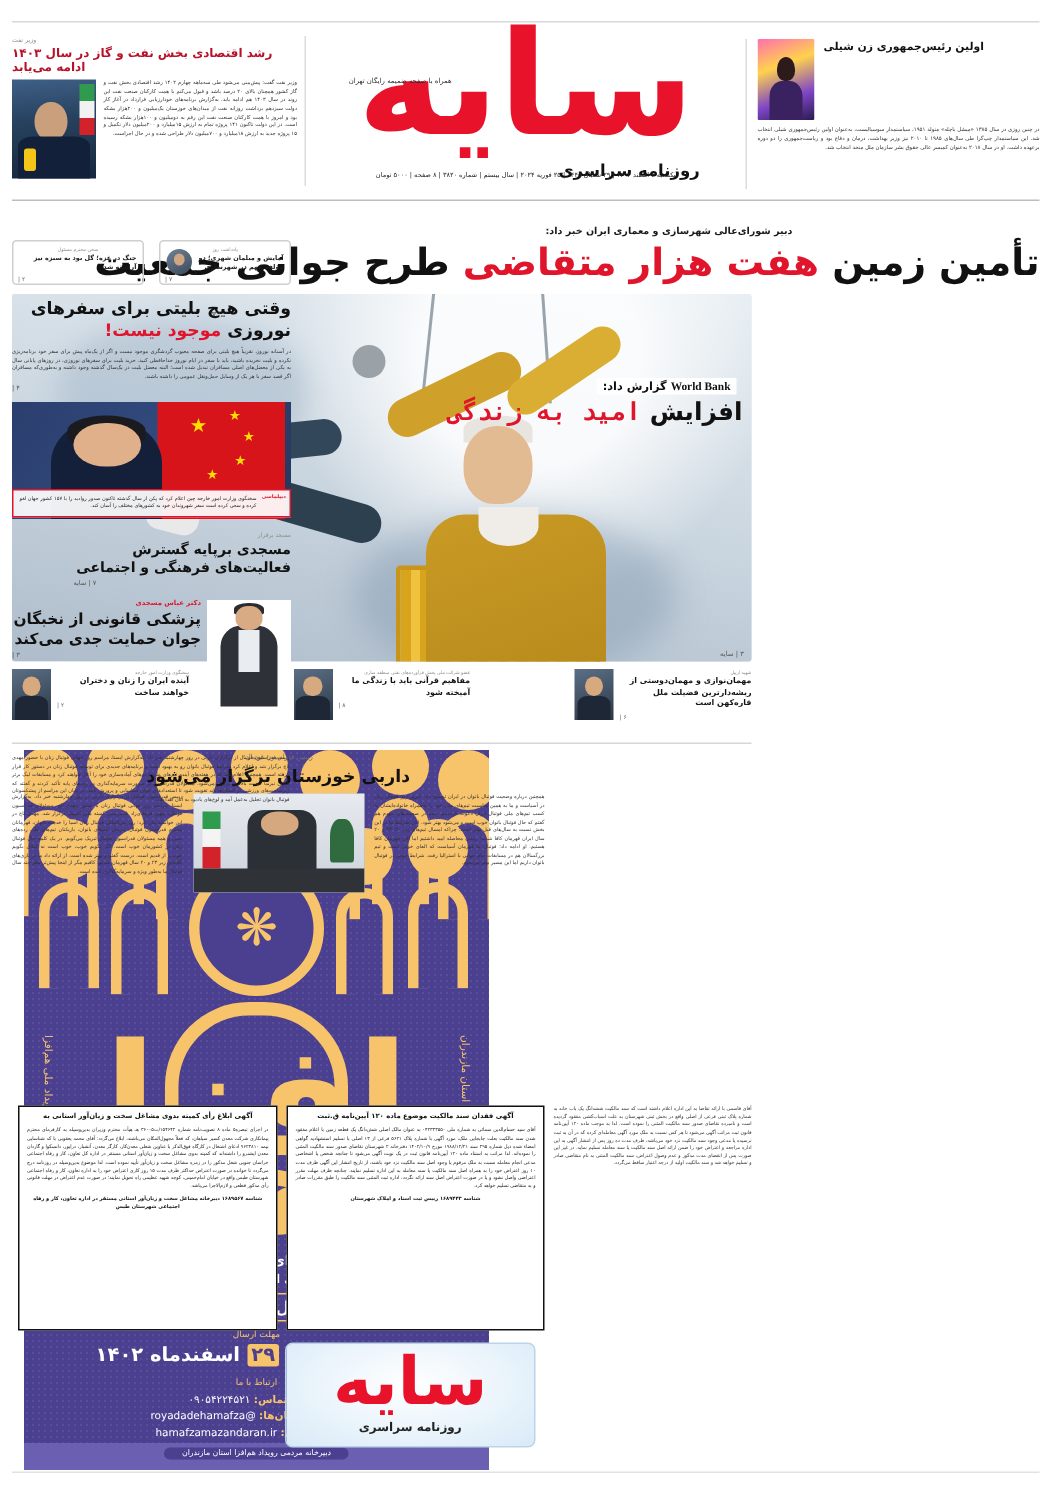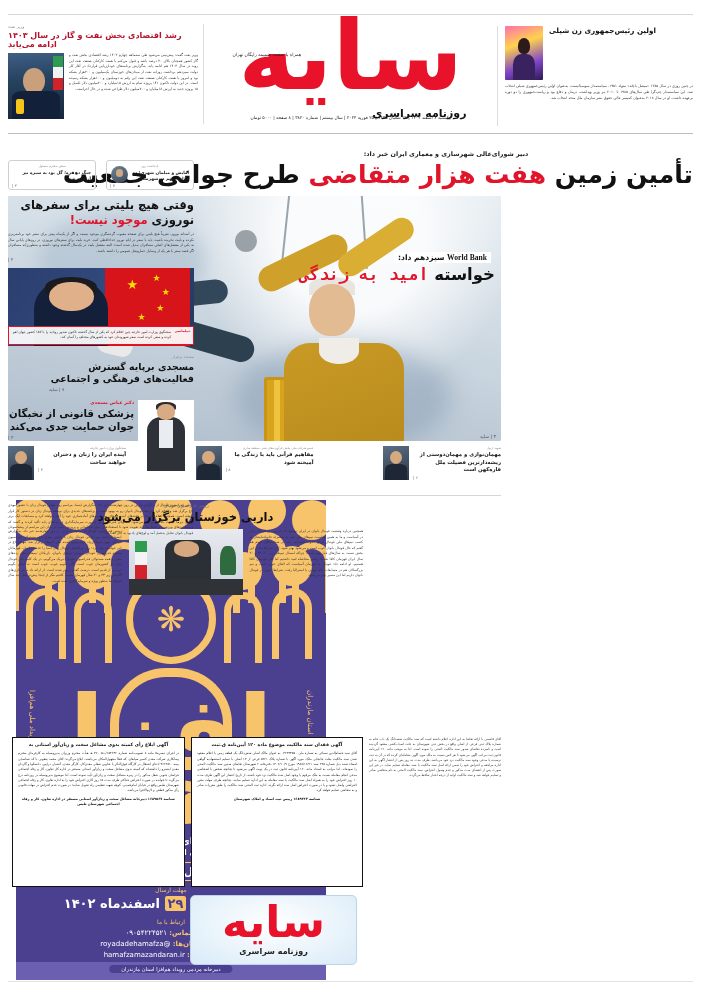--- a/index.html
+++ b/index.html
@@ -298,24 +298,24 @@
     <div class="torso"></div>
     <div class="arm"></div>
     <div class="arm2"></div>
     <div class="hand"></div>
     <div class="hair"></div>
     <div class="head"></div>
     <div class="beard"></div>
   </div>
 
   <div class="wb-kicker">
-    <span class="en">World Bank</span><span> سیزدهم داد:</span>
+    <span class="en">World Bank</span><span> گزارش داد:</span>
   </div>
   <div class="wb-headline">
-    <span>خواسته </span><span class="red">امید به زندگی</span><br>
+    <span>افزایش </span><span class="red">امید به زندگی</span><br>
   </div>
   <div class="hero-pg">۳ | سایه</div>
 
   <div class="side">
     <div class="twin">
       <div class="tbox withav">
         <div class="tk">یادداشت روز</div>
         <div class="av"></div>
         <div class="tt">آمایش و مبلمان شهری؛ دو مؤلفه مهم در شهرسازی</div>
         <div class="pg">۷ |</div>

